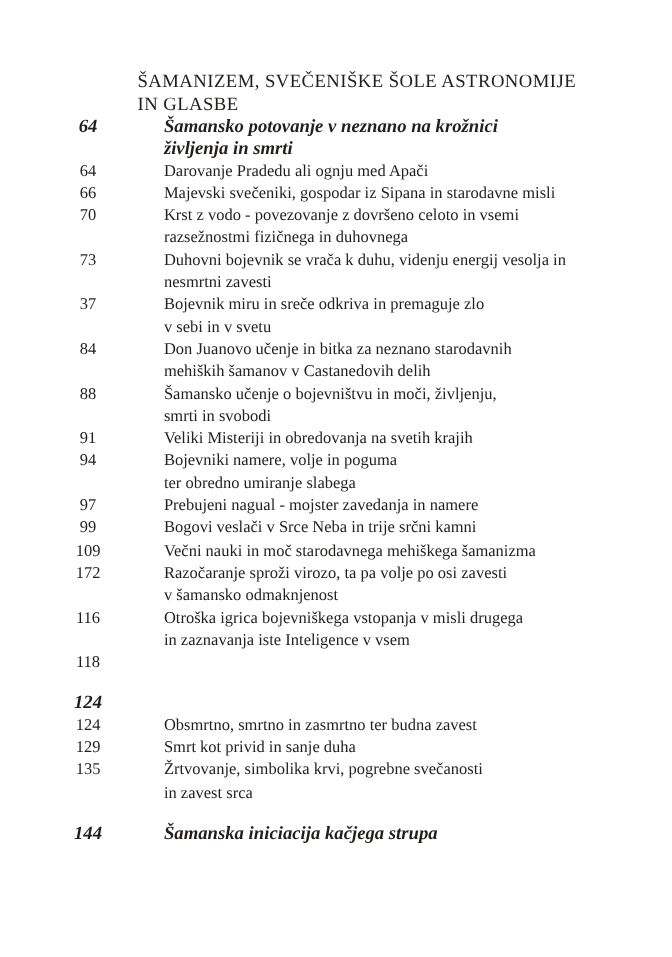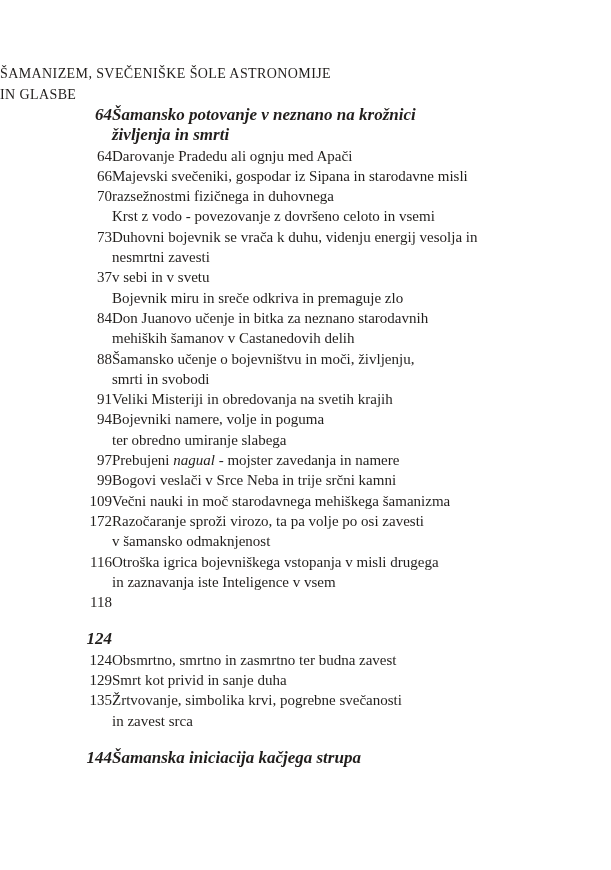--- a/index.html
+++ b/index.html
@@ -13,51 +13,53 @@
     height: 870px;
     background: #ffffff;
     overflow: hidden;
     font-family: "Liberation Serif", "DejaVu Serif", serif;
     color: #211e1c;
   }
   .content {
     padding-top: 64px;
   }
   .header-block {
-    font-size: 14px;
+    margin-left: 125px;
+    font-size: 17px;
     letter-spacing: 0.4px;
     line-height: 20.5px;
     white-space: nowrap;
   }
   .row {
     display: flex;
     align-items: baseline;
     font-size: 15px;
     line-height: 20.3px;
   }
   .row .num {
     flex: 0 0 112px;
     width: 112px;
-    text-align: right;
+    text-align: center;
+    padding-left: 24px;
   }
   .row .txt {
+    margin-left: 13px;
   }
   .row .txt .line {
     white-space: nowrap;
   }
   .row.chapter {
     font-weight: bold;
     font-style: italic;
     font-size: 17px;
   }
   .row.gap {
     margin-top: 17px;
   }
   .it {
-    font-style: italic;
   }
 </style>
 </head>
 <body>
 
 <div class="page">
   <div class="content">
     <div class="header-block">
       <div>ŠAMANIZEM, SVEČENIŠKE ŠOLE ASTRONOMIJE</div>
       <div>IN GLASBE</div>
@@ -78,36 +80,36 @@
         </div>
         <div class="row">
           <div class="num">66</div>
           <div class="txt">
             <div class="line"><span>Majevski svečeniki, gospodar iz Sipana in starodavne misli</span></div>
           </div>
         </div>
         <div class="row">
           <div class="num">70</div>
           <div class="txt">
+            <div class="line"><span>Krst z vodo - povezovanje z dovršeno celoto in vsemi</span></div>
             <div class="line"><span>razsežnostmi fizičnega in duhovnega</span></div>
-            <div class="line"><span>Krst z vodo - povezovanje z dovršeno celoto in vsemi</span></div>
           </div>
         </div>
         <div class="row">
           <div class="num">73</div>
           <div class="txt">
             <div class="line"><span>Duhovni bojevnik se vrača k duhu, videnju energij vesolja in</span></div>
             <div class="line"><span>nesmrtni zavesti</span></div>
           </div>
         </div>
         <div class="row">
           <div class="num">37</div>
           <div class="txt">
+            <div class="line"><span>Bojevnik miru in sreče odkriva in premaguje zlo</span></div>
             <div class="line"><span>v sebi in v svetu</span></div>
-            <div class="line"><span>Bojevnik miru in sreče odkriva in premaguje zlo</span></div>
           </div>
         </div>
         <div class="row">
           <div class="num">84</div>
           <div class="txt">
             <div class="line"><span>Don Juanovo učenje in bitka za neznano starodavnih</span></div>
             <div class="line"><span>mehiških šamanov v Castanedovih delih</span></div>
           </div>
         </div>
         <div class="row">

